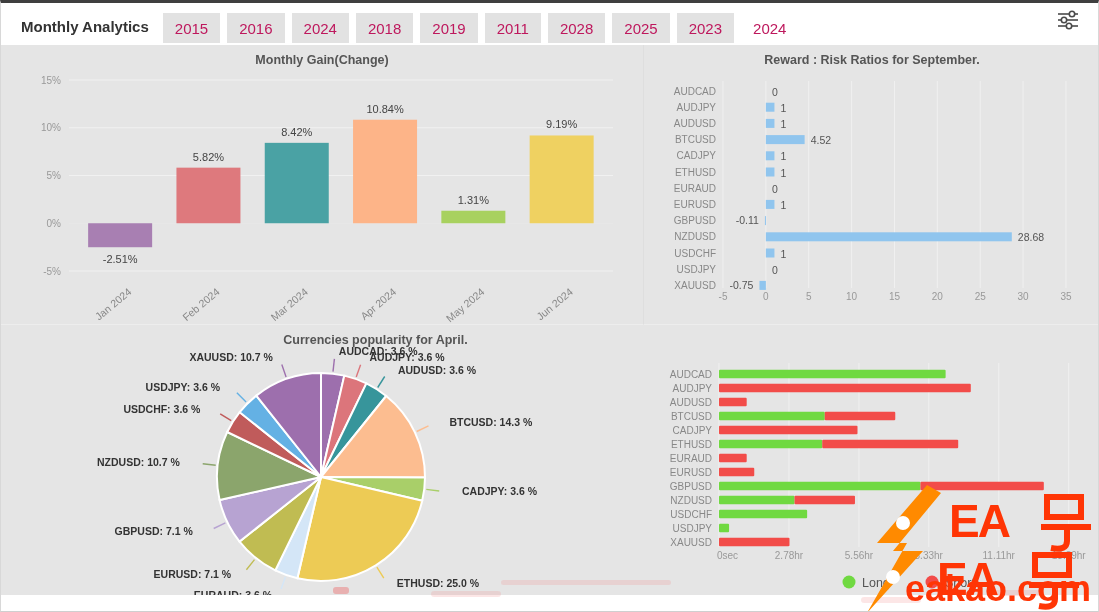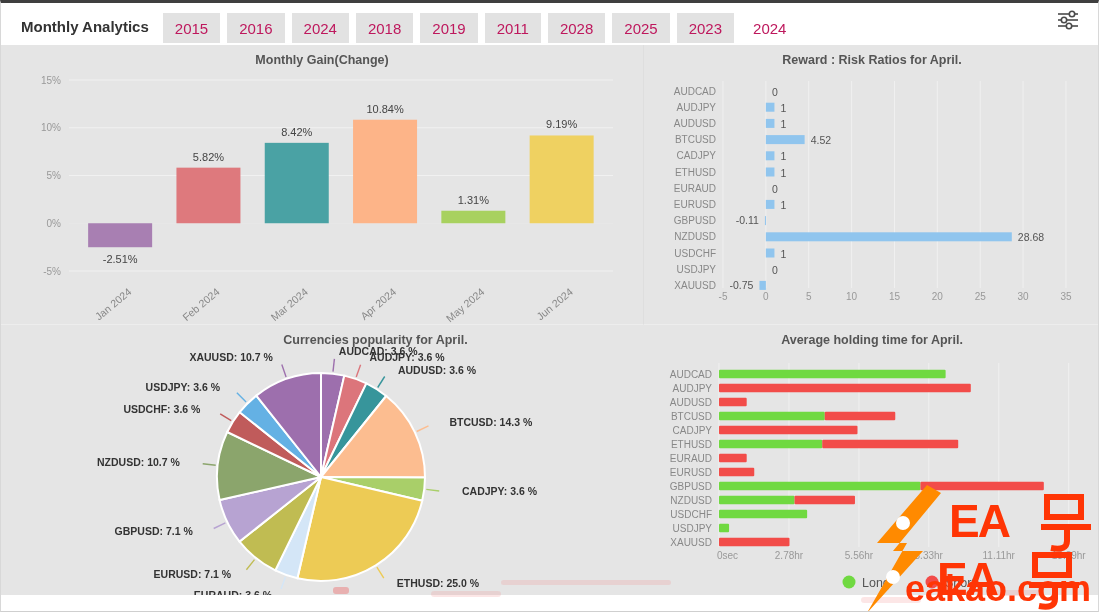--- a/index.html
+++ b/index.html
@@ -88,21 +88,21 @@
           <text transform="translate(396.05,248) rotate(-40)" text-anchor="end" font-size="10.5" fill="#888">Apr 2024</text>
           <rect x="440.34999999999997" y="165.7395" width="64" height="12.510500000000008" fill="#a8d15f"></rect>
           <text x="472.34999999999997" y="158.7395" text-anchor="middle" font-size="11" fill="#444">1.31%</text>
           <text transform="translate(484.34999999999997,248) rotate(-40)" text-anchor="end" font-size="10.5" fill="#888">May 2024</text>
           <rect x="528.65" y="90.4855" width="64" height="87.7645" fill="#efd161"></rect>
           <text x="560.65" y="83.4855" text-anchor="middle" font-size="11" fill="#444">9.19%</text>
           <text transform="translate(572.65,248) rotate(-40)" text-anchor="end" font-size="10.5" fill="#888">Jun 2024</text>
         </svg>
     </section>
     <section class="panel tr">
-      <div class="chart-title">Reward : Risk Ratios for April.</div>
+      <div class="chart-title">Reward : Risk Ratios for September.</div>
       <svg id="c1" width="456" height="280">
           <line x1="79" y1="36" x2="79" y2="243" stroke="#f0f0f0"></line>
           <text x="79" y="255" text-anchor="middle" font-size="10" fill="#999">-5</text>
           <line x1="121.875" y1="36" x2="121.875" y2="243" stroke="#f0f0f0"></line>
           <text x="121.875" y="255" text-anchor="middle" font-size="10" fill="#999">0</text>
           <line x1="164.75" y1="36" x2="164.75" y2="243" stroke="#f0f0f0"></line>
           <text x="164.75" y="255" text-anchor="middle" font-size="10" fill="#999">5</text>
           <line x1="207.625" y1="36" x2="207.625" y2="243" stroke="#f0f0f0"></line>
           <text x="207.625" y="255" text-anchor="middle" font-size="10" fill="#999">10</text>
           <line x1="250.5" y1="36" x2="250.5" y2="243" stroke="#f0f0f0"></line>
@@ -191,21 +191,20 @@
           <text x="199.4" y="88.0" text-anchor="end" font-size="10.5" font-weight="bold" fill="#333">USDCHF: 3.6 %</text>
           <path d="M320,152 L238.7,87.2 A104,104 0 0 1 255.3,70.6 Z" fill="#64b1e4" stroke="#fff" stroke-width="2"></path>
           <path d="M245.1,77.0 L235.9,67.8" stroke="#64b1e4" stroke-width="1.4" fill="none"></path>
           <text x="219.1" y="65.8" text-anchor="end" font-size="10.5" font-weight="bold" fill="#333">USDJPY: 3.6 %</text>
           <path d="M320,152 L255.3,70.6 A104,104 0 0 1 320.0,48.0 Z" fill="#9d6fad" stroke="#fff" stroke-width="2"></path>
           <path d="M285.1,51.9 L280.8,39.6" stroke="#9d6fad" stroke-width="1.4" fill="none"></path>
           <text x="271.9" y="36.0" text-anchor="end" font-size="10.5" font-weight="bold" fill="#333">XAUUSD: 10.7 %</text>
         </svg>
     </section>
     <section class="panel br">
-      <div class="chart-title">Average holding time for April.</div>
       <svg id="c3" width="456" height="270">
           <line x1="75" y1="38" x2="75" y2="222" stroke="#f0f0f0"></line>
           <text x="73" y="234" text-anchor="start" font-size="10" fill="#999">0sec</text>
           <line x1="145.0004" y1="38" x2="145.0004" y2="222" stroke="#f0f0f0"></line>
           <text x="145.0004" y="234" text-anchor="middle" font-size="10" fill="#999">2.78hr</text>
           <line x1="215.0008" y1="38" x2="215.0008" y2="222" stroke="#f0f0f0"></line>
           <text x="215.0008" y="234" text-anchor="middle" font-size="10" fill="#999">5.56hr</text>
           <line x1="284.74940000000004" y1="38" x2="284.74940000000004" y2="222" stroke="#f0f0f0"></line>
           <text x="284.74940000000004" y="234" text-anchor="middle" font-size="10" fill="#999">8.33hr</text>
           <line x1="354.7498" y1="38" x2="354.7498" y2="222" stroke="#f0f0f0"></line>

